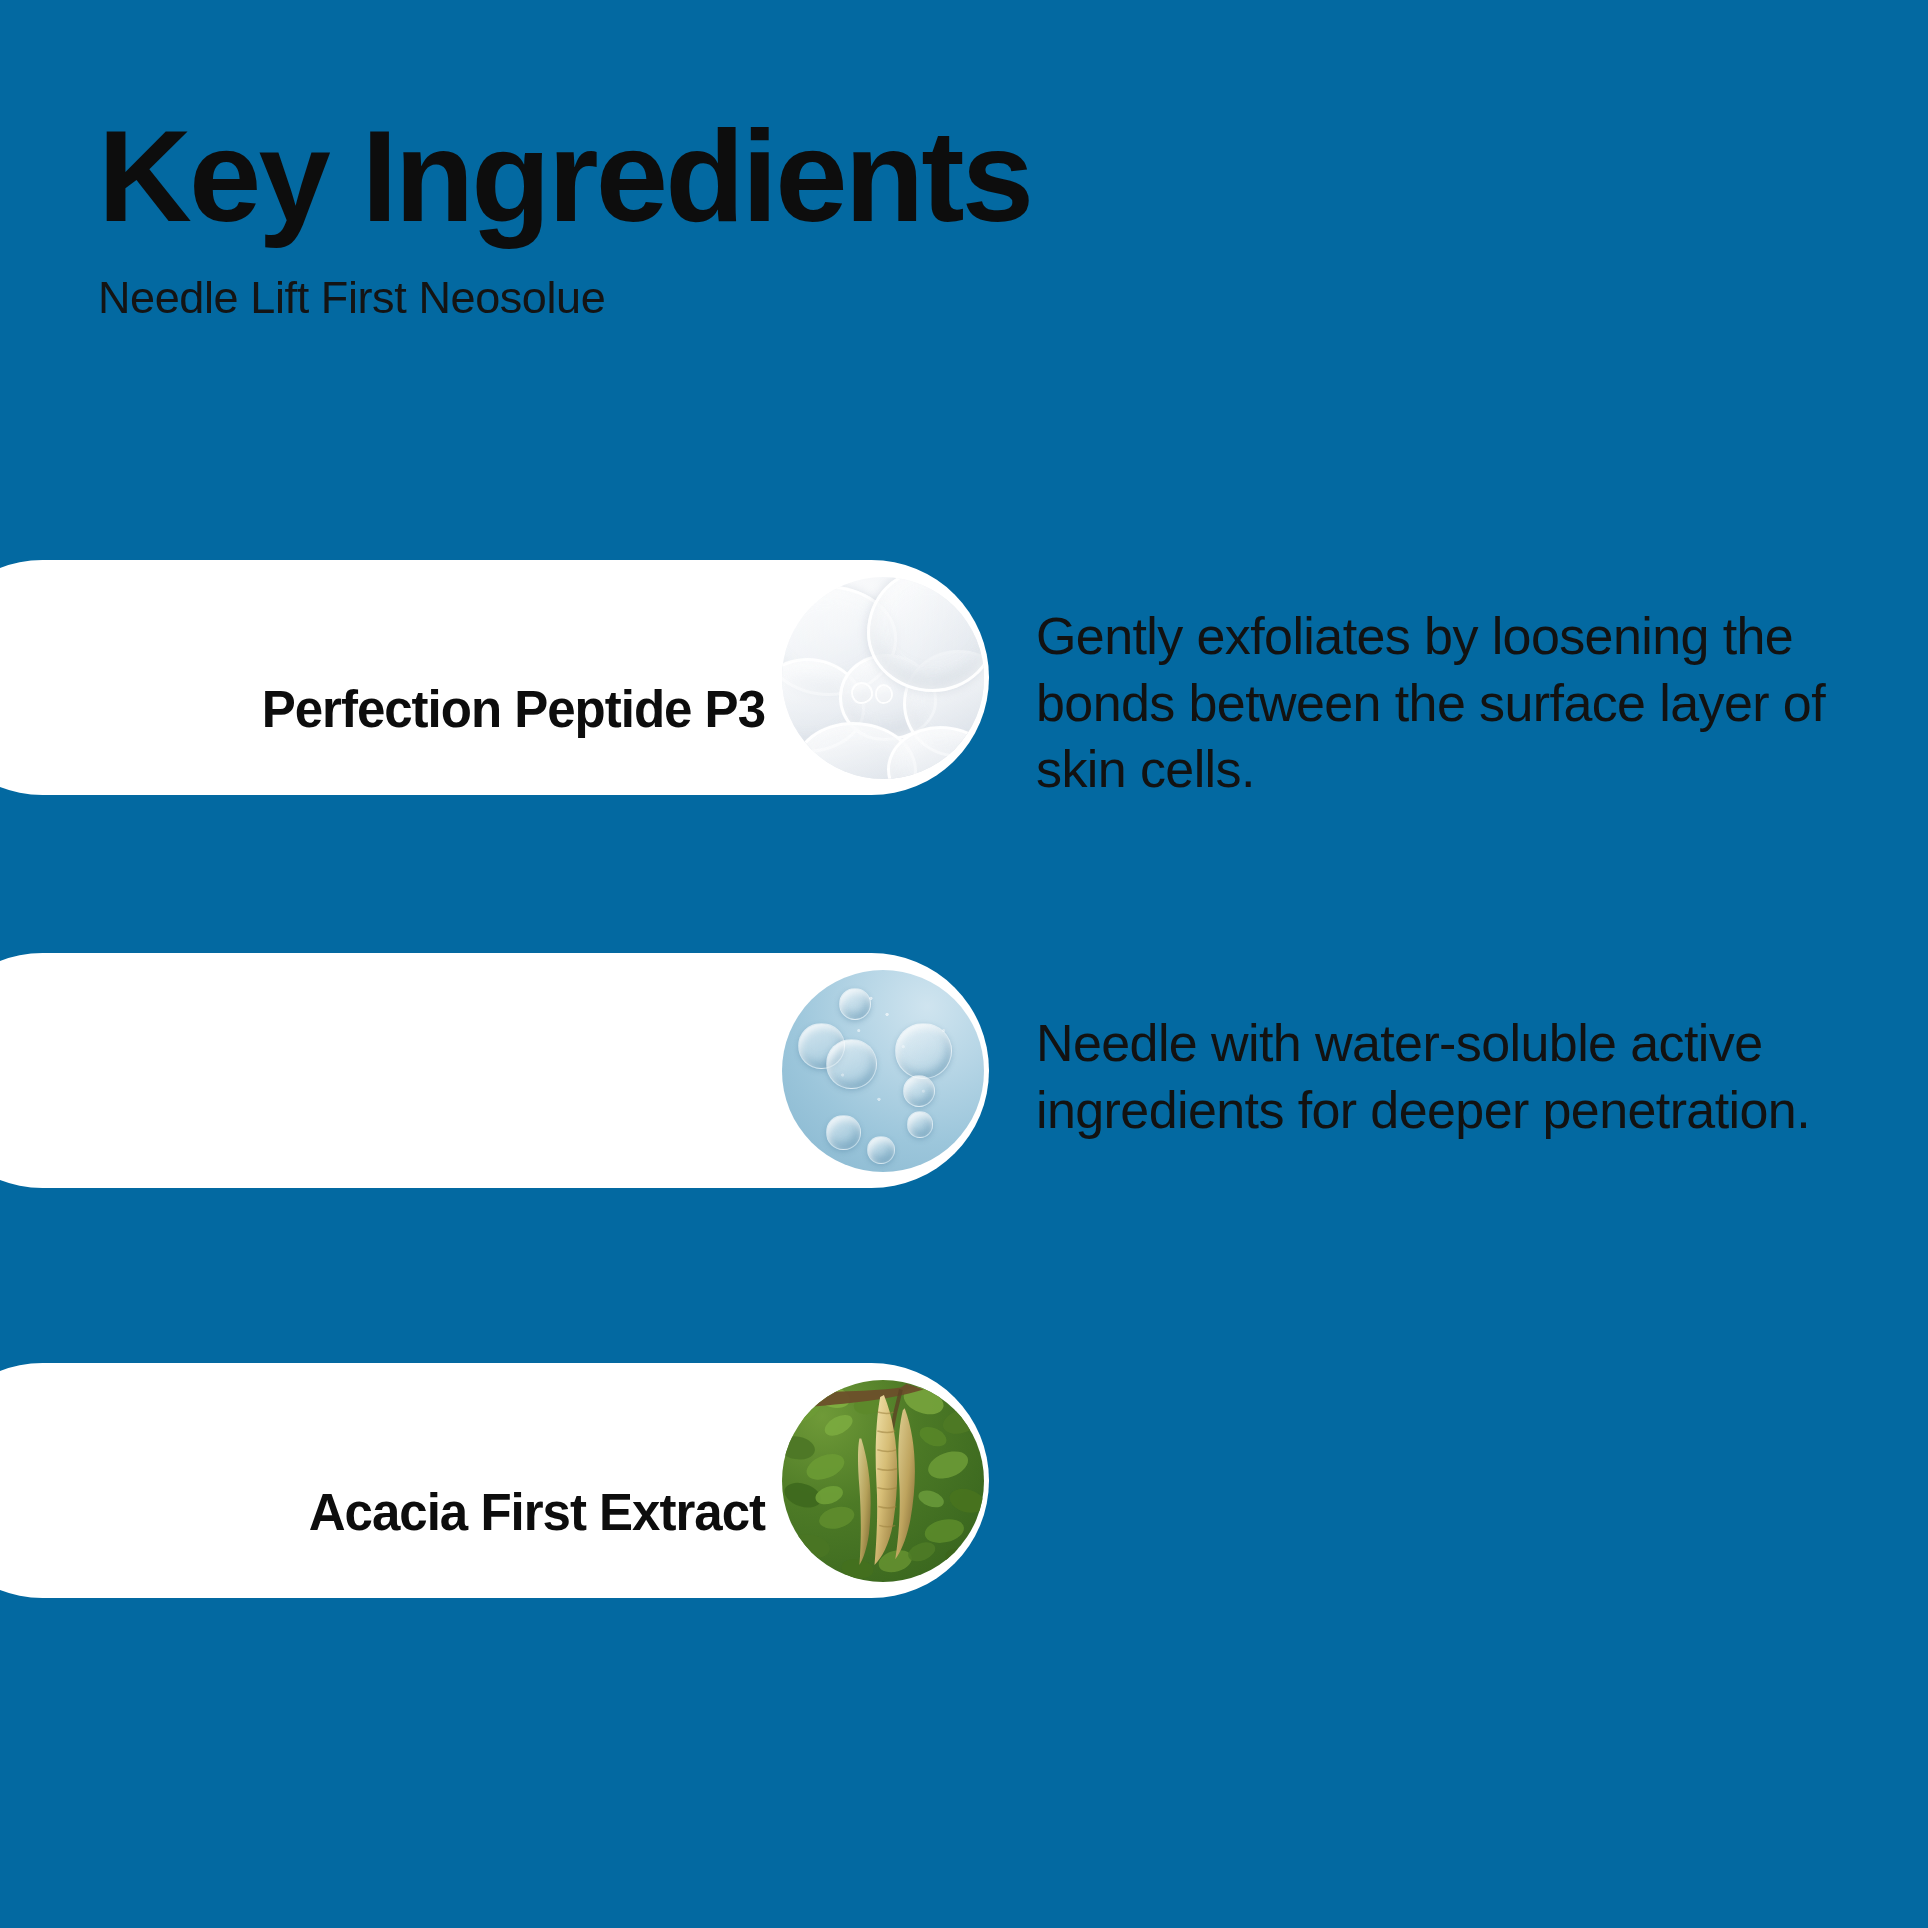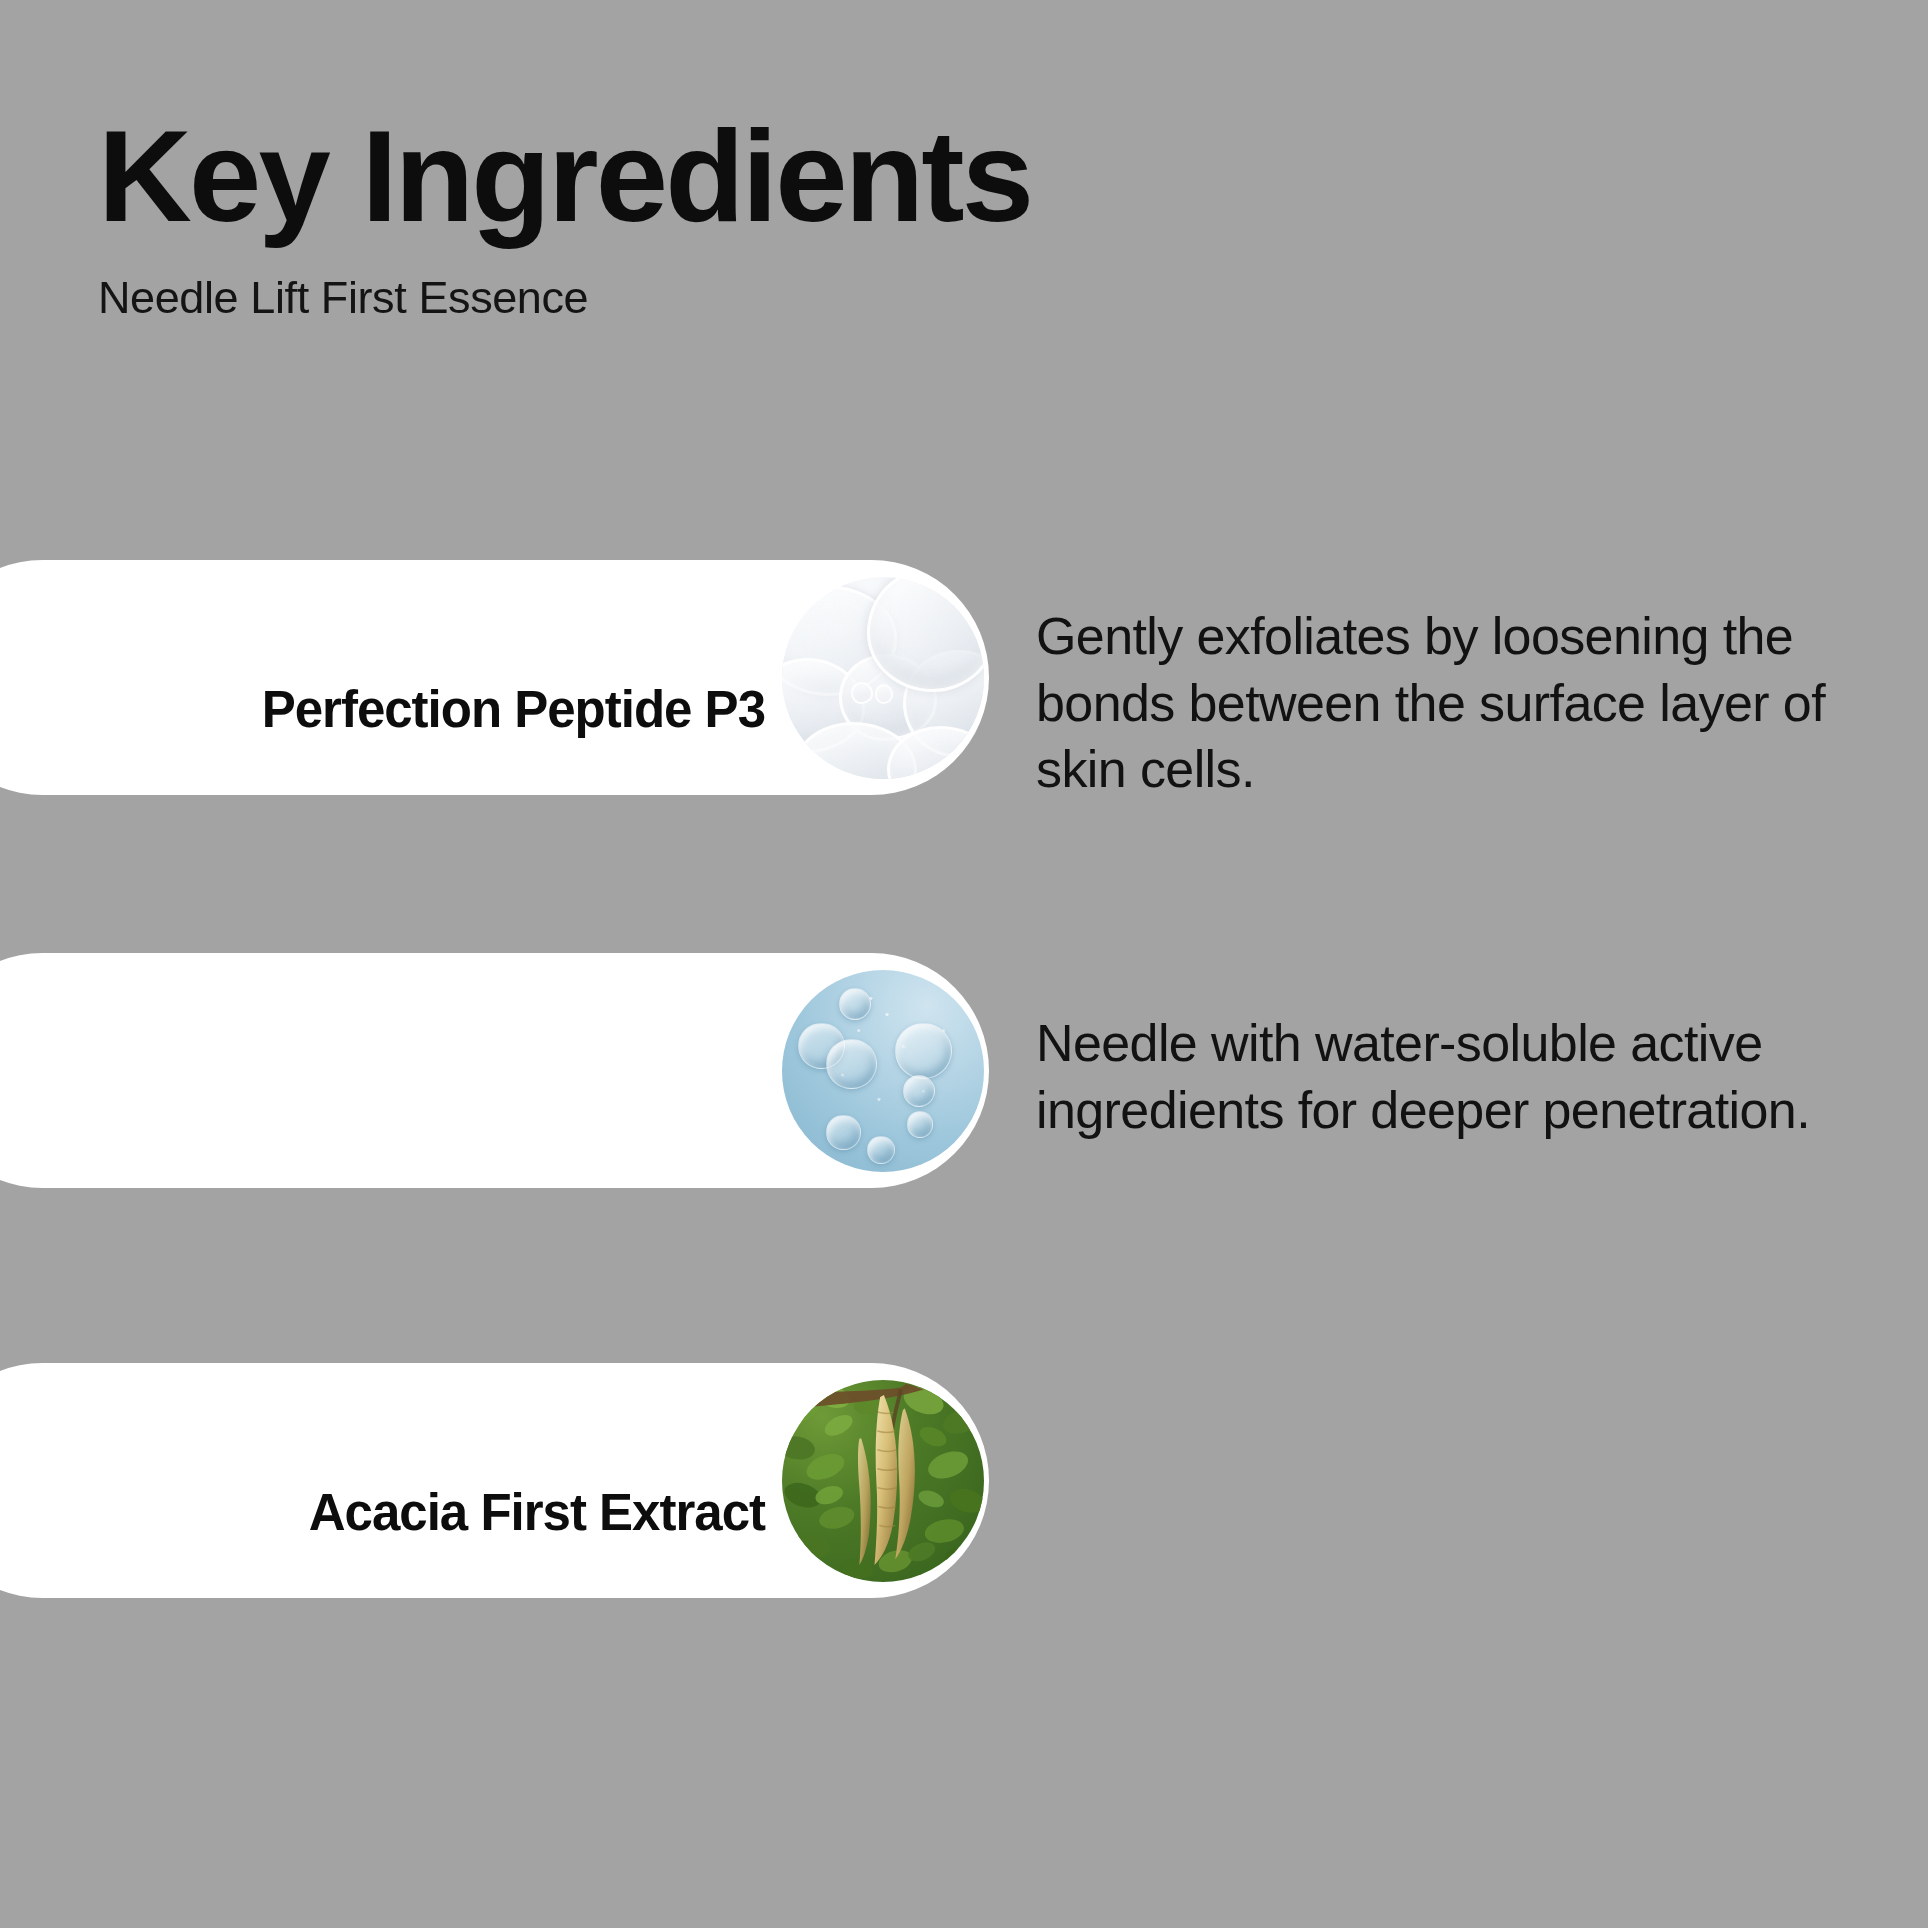--- a/index.html
+++ b/index.html
@@ -13,21 +13,21 @@
     overflow: hidden;
     background: #f8ebee;
     font-family: "Liberation Sans", sans-serif;
     -webkit-font-smoothing: antialiased;
   }
 
   .page {
     position: relative;
     width: 1928px;
     height: 1928px;
-    background: #a3a3a3;
+    background: #0369a1;
   }
 
   
   .header {
     position: absolute;
     left: 98px;
     top: 111px;
     width: 1412px;
   }
   .page-title {
@@ -204,21 +204,21 @@
   .desc-2 { top: 1010px; }
   .desc-3 { top: 1441px; }
 </style>
 </head>
 <body>
 
 <div class="page">
 
   <div class="header">
     <h1 class="page-title">Key Ingredients</h1>
-    <p class="page-subtitle">Needle Lift First Essence</p>
+    <p class="page-subtitle">Needle Lift First Neosolue</p>
   </div>
 
   <div class="rows">
 
     <div class="row row-1">
       <div class="card"></div>
 
       <div class="card-label">Perfection Peptide P3</div>
 
       <div class="thumb">

